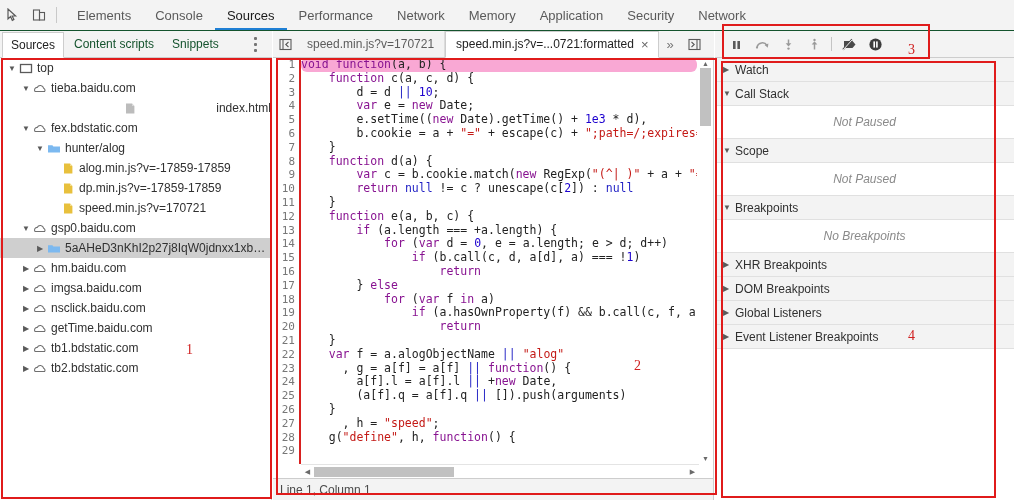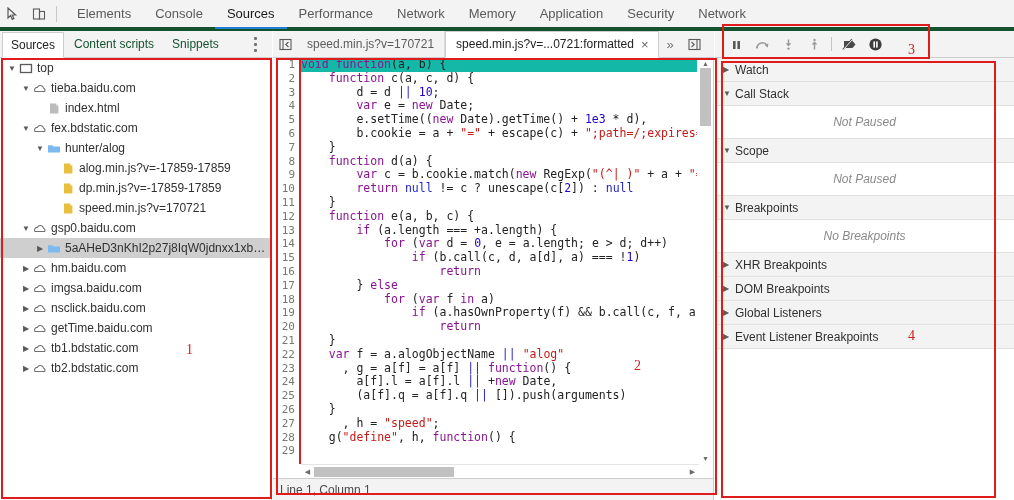--- a/index.html
+++ b/index.html
@@ -3,21 +3,21 @@
 <meta charset="utf-8">
 <style>
   * { box-sizing: border-box; margin:0; padding:0; }
   html,body{ width:1014px; height:500px; overflow:hidden; background:#fff;
              font-family:"Liberation Sans", sans-serif; }
 
   #app { position:relative; width:1014px; height:500px; background:#fff; }
 
   
   .panel-bar{ position:absolute; left:0; top:0; width:1014px; height:31px;
-              background:#f3f3f3; border-bottom:4px solid #14532d;
+              background:#f3f3f3; border-bottom:1px solid #14532d;
               display:flex; align-items:center; }
   .tool-ico{ width:26px; height:30px; display:flex; align-items:center; justify-content:center;
              cursor:pointer; }
   .tool-sep{ width:1px; height:16px; background:#c9c9c9; margin:0 8px 0 4px; }
   .panel-tab{ height:30px; padding:0 12px; display:flex; align-items:center;
               font-size:13px; color:#5a5a5a; cursor:pointer; white-space:nowrap; }
   .panel-tab.active{ color:#1a1a1a; box-shadow: inset 0 -2px 0 #1f7fd4; }
 
   
   .sub-bar{ position:absolute; left:0; top:31px; width:272px; height:27px;
@@ -63,21 +63,21 @@
   .editor{ position:absolute; left:273px; top:58px; width:441px; height:420px;
            background:#fff; border-right:1px solid #cdcdcd; overflow:hidden; }
   .gutter{ position:absolute; left:0; top:0; width:26px; height:100%;
            background:#fff; text-align:right; }
   .gnum{ height:13.8px; line-height:13.8px; font-family:"DejaVu Sans Mono", monospace;
          font-size:11px; color:#777; padding-right:4px; }
   .code{ position:absolute; left:28px; top:0; right:16px; height:100%;
          font-family:"DejaVu Sans Mono", monospace; font-size:11.5px; white-space:pre;
          overflow:hidden; }
   .cline{ height:13.8px; line-height:13.8px; }
-  .cline.hl{ background:#14b8a6; }
+  .cline.hl{ background:#f9a8d4;border-radius:6px; }
   .kw{ color:#881391; } .kw2{ color:#1f1fc4;} .num{ color:#1c00cf; }
   .str{ color:#c41a16; } .op{ color:#222; }
 
   .v-scroll{ position:absolute; right:1px; top:0; width:13px; height:406px; background:#fff; }
   .v-thumb{ position:absolute; left:1px; top:10px; width:11px; height:58px; background:#c1c1c1; }
   .v-up,.v-dn{ position:absolute; left:0; width:13px; height:11px; display:flex;
                align-items:center; justify-content:center; font-size:7px; color:#6a6a6a; }
   .v-up{ top:0 } .v-dn{ bottom:0 }
 
   .h-scroll{ position:absolute; left:28px; bottom:0; right:14px; height:14px;
@@ -229,21 +229,21 @@
       </div>
       <div class="tnode" style="padding-left: 20px;">
         <span class="arrow">▼</span>
         <span class="tico">
           <svg width="14" height="13" viewBox="0 0 14 13">
             <path d="M2 9.5 A2.6 2.6 0 0 1 4.2 5.4 A3.4 3.4 0 0 1 10.6 6.2 A2.2 2.2 0 0 1 11.6 9.5 Z" fill="#fff" stroke="#6f6f6f" stroke-width="1.1" stroke-linejoin="round"></path>
           </svg>
         </span>
         <span class="tlabel">tieba.baidu.com</span>
       </div>
-      <div class="tnode" style="padding-left: 34px;">
+      <div class="tnode" style="padding-left: 34px; justify-content: space-between;">
         <span class="arrow"></span>
         <span class="tico">
           <svg width="14" height="13" viewBox="0 0 14 13">
             <path d="M3 1.6 L9 1.6 L11.4 4 L11.4 11.4 L3 11.4 Z" fill="#bcbcbc"></path>
             <path d="M9 1.6 L9 4 L11.4 4 Z" fill="#dadada"></path>
           </svg>
         </span>
         <span class="tlabel">index.html</span>
       </div>
       <div class="tnode" style="padding-left: 20px;">

